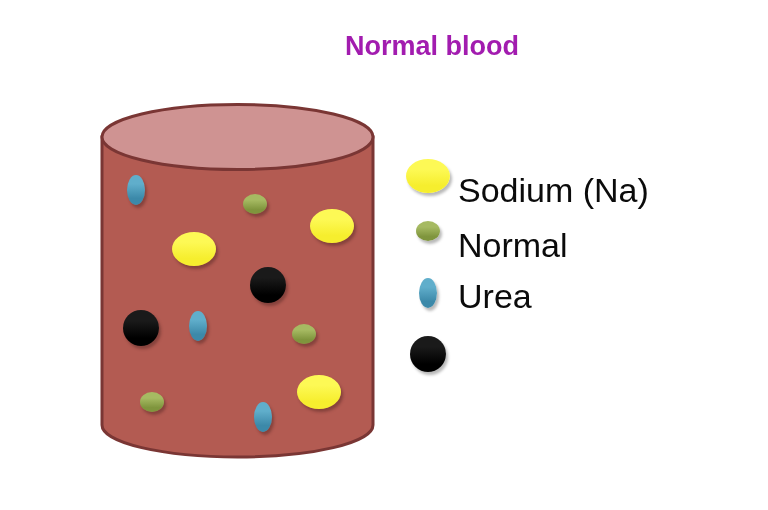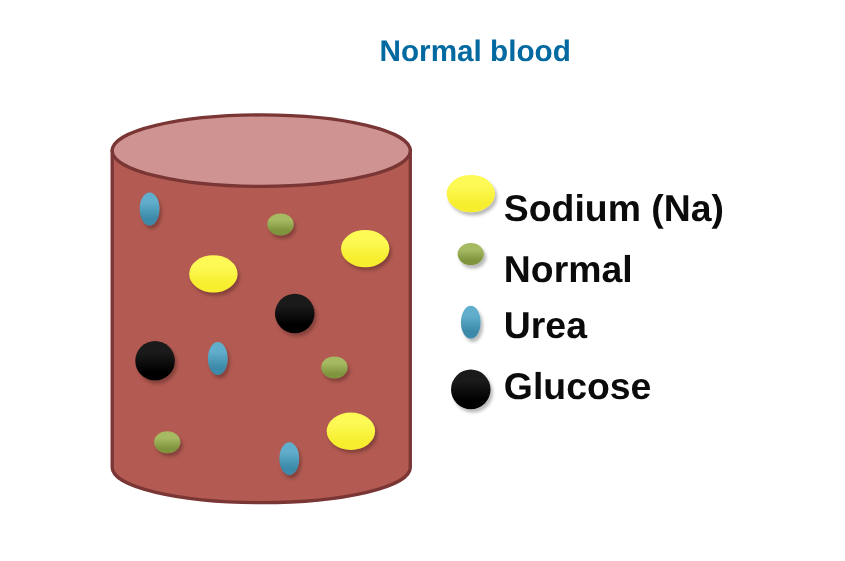--- a/index.html
+++ b/index.html
@@ -2,21 +2,21 @@
 <html><head>
 <meta charset="utf-8">
 <style>
   html,body{margin:0;padding:0;background:#fff;}
   .stage{
     position:relative;width:768px;height:510px;overflow:hidden;
     background:#ffffff;font-family:"Liberation Sans",sans-serif;
   }
   .title{
     position:absolute;left:432px;top:33px;transform:translateX(-50%);
-    font-size:27px;line-height:27px;font-weight:bold;color:#0369a1;white-space:nowrap;
+    font-size:27px;line-height:27px;font-weight:bold;color:#a21caf;white-space:nowrap;
     margin:0;
   }
   .cylinder-svg{position:absolute;left:95px;top:98px;}
   .particles-layer{position:absolute;left:0;top:0;width:768px;height:510px;pointer-events:none;}
   .particle{
     position:absolute;border-radius:50%;
     box-shadow:2px 3px 3px rgba(50,20,20,0.35);
   }
   .legend{position:absolute;left:400px;top:0;width:330px;}
   .legend-row{
@@ -26,21 +26,21 @@
   .legend-row:nth-child(2){top:223px;}
   .legend-row:nth-child(3){top:274px;}
   .legend-row:nth-child(4){top:330px;}
   .chip-cell{width:56px;display:flex;justify-content:center;align-items:center;flex:0 0 56px;}
   .chip{border-radius:50%;box-shadow:2px 3px 3px rgba(0,0,0,0.28);display:block;}
   .legend-row:nth-child(1) .chip{transform:translateY(-14px);}
   .legend-row:nth-child(2) .chip{transform:translateY(-14px);}
   .legend-row:nth-child(3) .chip{transform:translateY(-3px);}
   .legend-row:nth-child(4) .chip{transform:translateY(2px);}
   .legend-label{
-    font-size:34px;line-height:44px;color:#0b0b0b;margin-left:2px;white-space:nowrap;font-weight:bold;
+    font-size:34px;line-height:44px;color:#0b0b0b;margin-left:2px;white-space:nowrap;
   }
 </style>
 </head>
 <body>
 
 <div class="stage">
 
   <h1 class="title">Normal blood</h1>
 
   <svg class="cylinder-svg" width="290" height="368" viewBox="0 0 290 368">
@@ -78,17 +78,16 @@
     <div class="legend-row">
       <span class="chip-cell">
           <span class="chip" style="width: 18px; height: 30px; background: linear-gradient(rgb(96, 174, 203) 30%, rgb(60, 137, 169) 78%);"></span>
         </span>
       <span class="legend-label">Urea</span>
     </div>
     <div class="legend-row">
       <span class="chip-cell">
           <span class="chip" style="width: 36px; height: 36px; background: linear-gradient(rgb(26, 26, 26) 30%, rgb(0, 0, 0) 78%);"></span>
         </span>
-      <span class="legend-label">Glucose</span>
     </div>
   </div>
 
 </div>
 
 </body></html>

